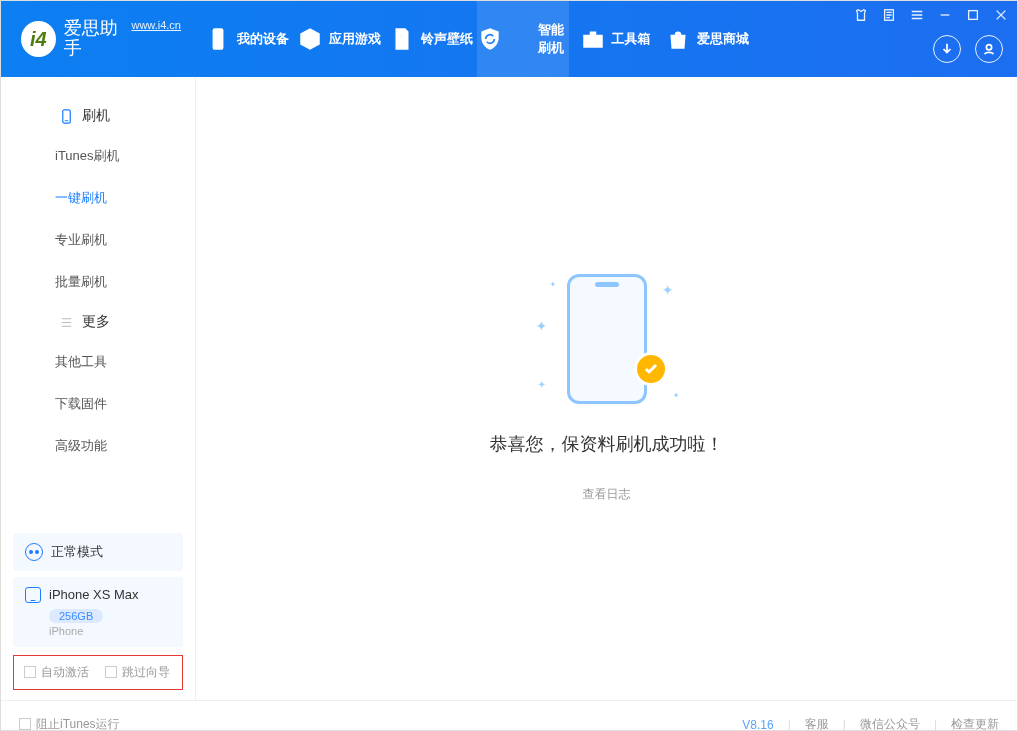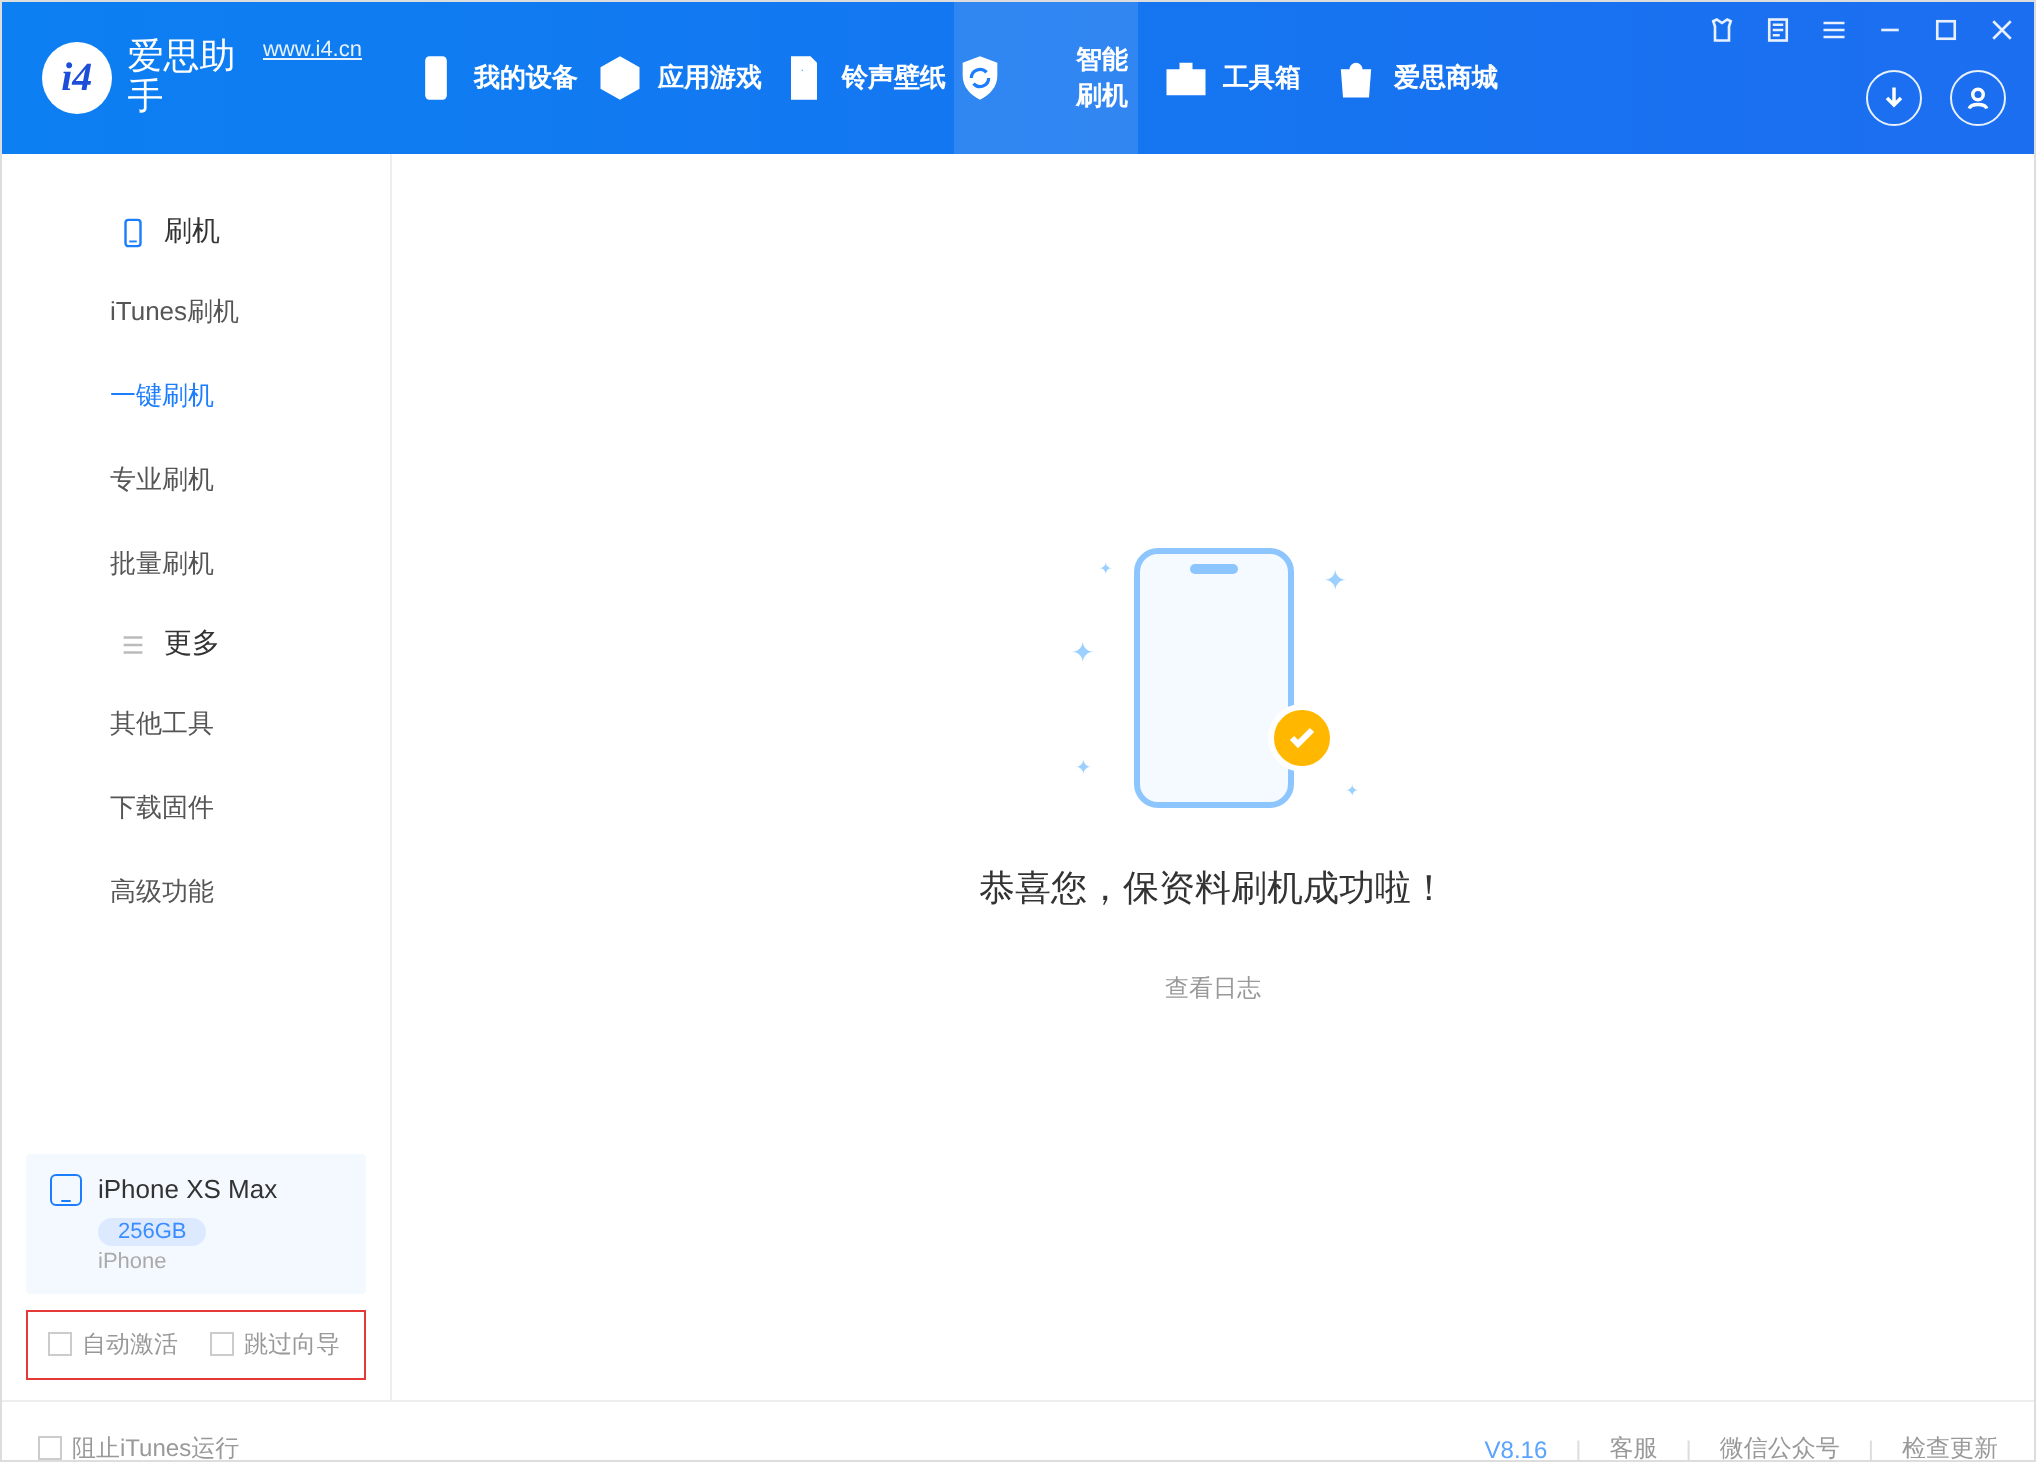--- a/index.html
+++ b/index.html
@@ -1,20 +1,20 @@
 <!DOCTYPE html>
 <html><head>
 <meta charset="utf-8">
 <style>
 * { margin: 0; padding: 0; box-sizing: border-box; font-family: "Microsoft YaHei", Arial, sans-serif; }
 body { background: #fff; width: 1018px; height: 731px; overflow: hidden; border: 1px solid #ddd; }
 
 .header { height: 76px; background: linear-gradient(90deg, #0c7ff2 0%, #1c6ef0 100%); display: flex; align-items: stretch; color: #fff; position: relative; }
 .logo-area { display: flex; align-items: center; padding: 0 20px; width: 200px; }
-.logo-circle { width: 36px; height: 36px; background: #fff; border-radius: 50%; display: flex; align-items: center; justify-content: center; color: #1d4ed8; font-weight: bold; font-size: 20px; font-style: italic; margin-right: 8px; font-family: Liberation Serif, serif; }
+.logo-circle { width: 36px; height: 36px; background: #fff; border-radius: 50%; display: flex; align-items: center; justify-content: center; color: #4d7c0f; font-weight: bold; font-size: 20px; font-style: italic; margin-right: 8px; }
 .logo-text { display: flex; flex-direction: row; line-height: 1.1; }
 .logo-text .name { font-size: 18px; font-weight: 500; }
 .logo-text .url { font-size: 11px; opacity: 0.9; text-decoration: underline; }
 
 .nav-tabs { display: flex; align-items: stretch; }
 .nav-tab { width: 92px; display: flex; flex-direction: row; align-items: center; justify-content: center; gap: 6px; font-size: 13px; cursor: pointer; position: relative; font-weight: bold; }
 .nav-tab.active { background: rgba(255,255,255,0.12); gap: 35px; }
 .nav-icon { width: 26px; height: 26px; display: flex; align-items: center; justify-content: center; }
 .nav-icon svg { width: 26px; height: 26px; fill: #fff; }
 
@@ -201,20 +201,24 @@
       <svg viewBox="0 0 16 16">
           <path d="M3 4h10M3 8h10M3 12h10" stroke="#bbb" stroke-width="1.3"></path>
         </svg>
       <span>更多</span>
     </div>
     <div class="side-item">其他工具</div>
     <div class="side-item">下载固件</div>
     <div class="side-item">高级功能</div>
 
     <div class="sidebar-bottom">
+      <div class="status-card">
+        <span class="status-ico"></span>
+        <span>正常模式</span>
+      </div>
       <div class="device-card">
         <div class="device-row">
           <span class="device-ico"></span>
           <span class="device-name">iPhone XS Max</span>
         </div>
         <div class="device-badge">256GB</div>
         <div class="device-sub">iPhone</div>
       </div>
       <div class="bottom-opts">
         <label><span class="chk"></span><span>自动激活</span></label>

